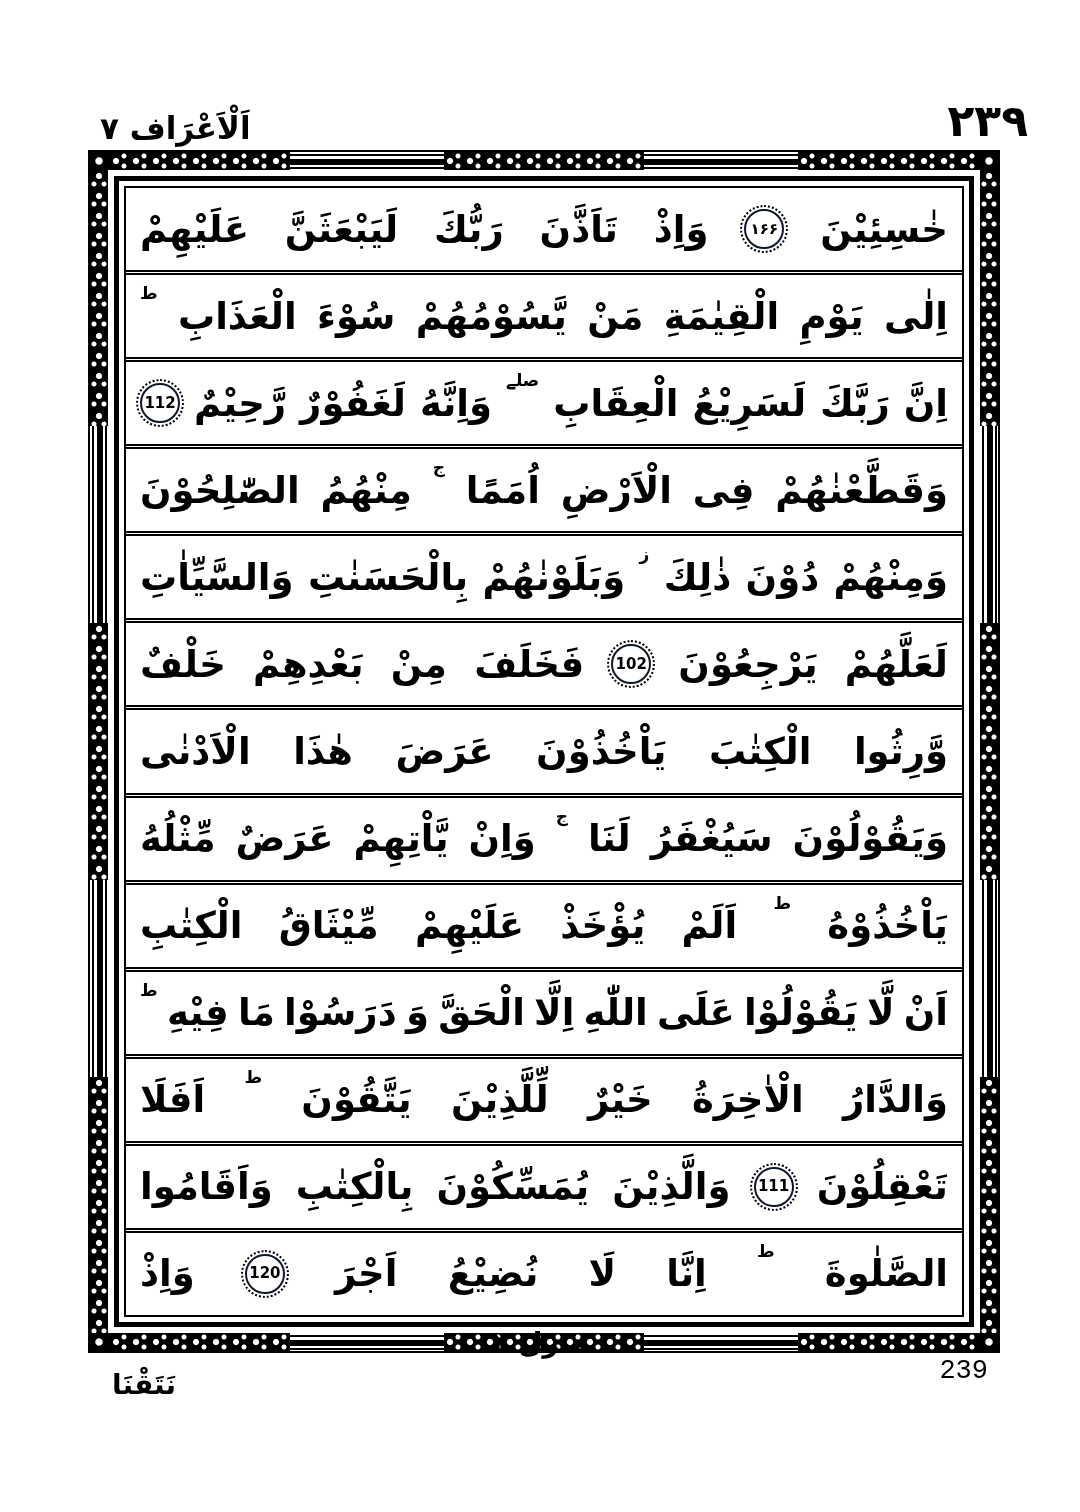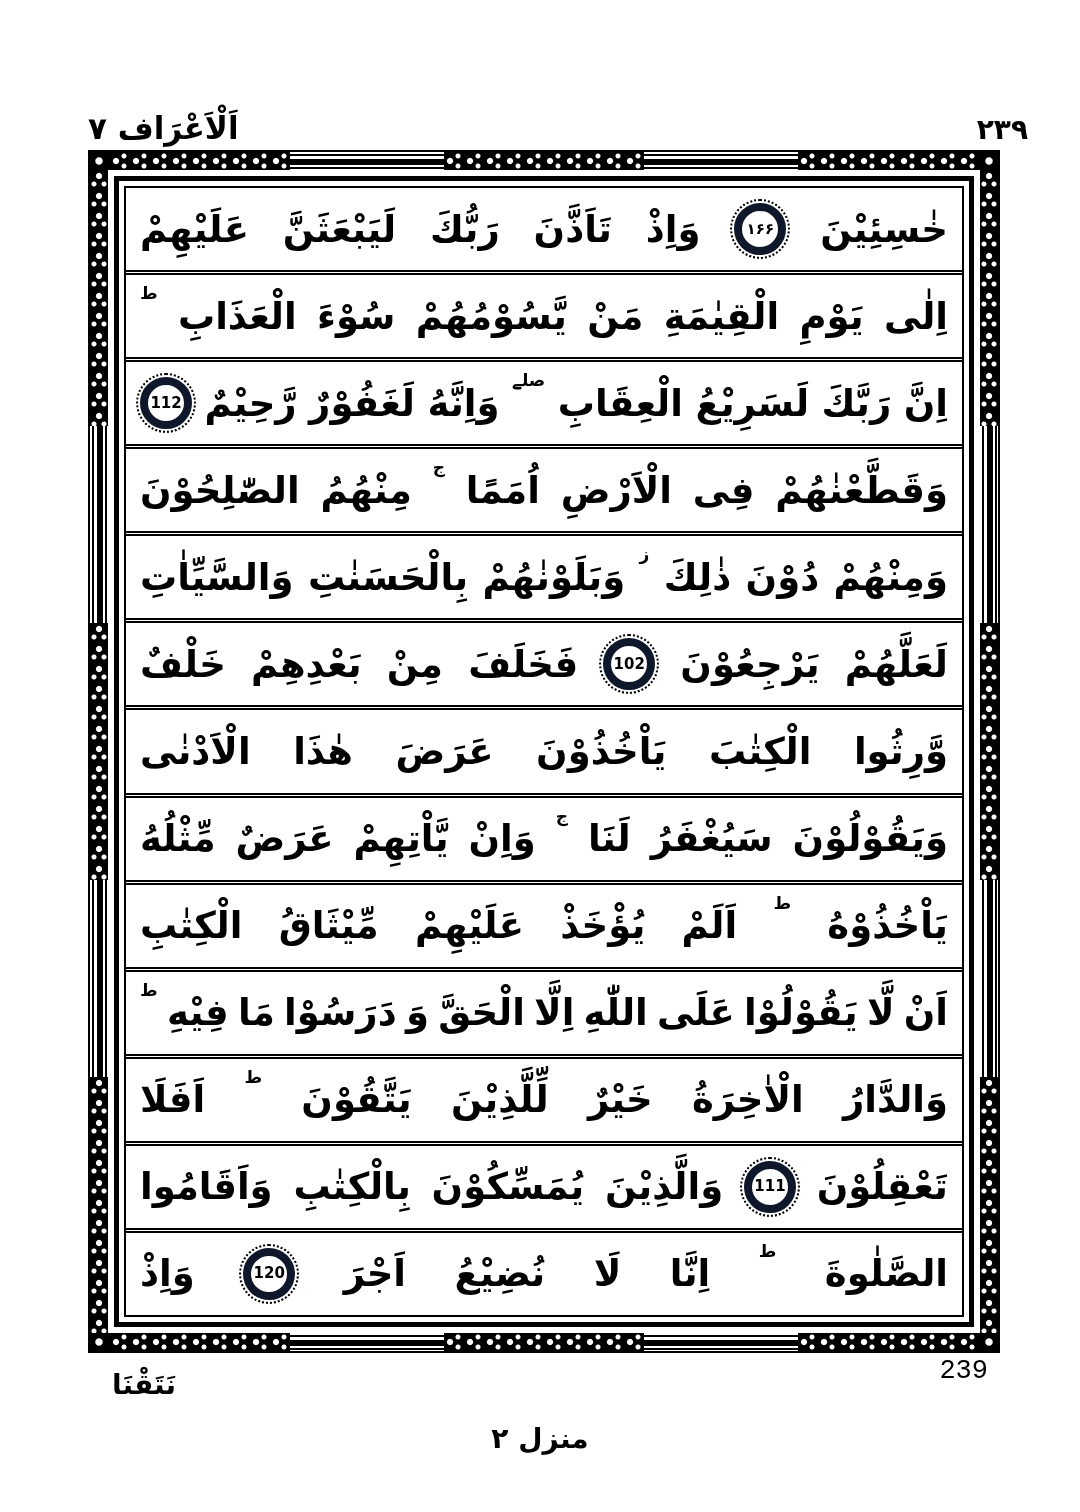--- a/index.html
+++ b/index.html
@@ -4,22 +4,22 @@
 <style>
   html,body{margin:0;padding:0;}
   body{
     width:1080px;height:1512px;background:#ffffff;position:relative;
     font-family:"DejaVu Sans",sans-serif;color:#000;overflow:hidden;
   }
   
   .header{position:absolute;top:84px;left:88px;width:912px;height:62px;
     display:flex;align-items:flex-end;justify-content:space-between;direction:rtl;}
   .hdr-right{font-size:33px;font-weight:bold;}
-  .hdr-center{font-size:28px;font-weight:bold;transform:translateX(28px);}
-  .hdr-left{font-size:31px;font-weight:bold;}
+  .hdr-center{font-size:44px;font-weight:bold;transform:translateX(28px);}
+  .hdr-left{font-size:31px;font-weight:bold;margin-left:12px;}
   
   .frame{position:absolute;left:88px;top:150px;width:912px;height:1203px;
     border:2px solid #000;box-sizing:border-box;}
   .band-top,.band-bottom{position:absolute;left:0;right:0;height:18px;display:flex;}
   .band-top{top:0;}
   .band-bottom{bottom:0;}
   .band-left,.band-right{position:absolute;top:18px;bottom:18px;width:18px;display:flex;flex-direction:column;}
   .band-left{left:0;}
   .band-right{right:0;}
   .orn-h{flex:1.3;background-color:#000;
@@ -46,27 +46,27 @@
     border:5px solid #000;box-sizing:border-box;padding:5px;}
   .textbox{border:2px solid #000;box-sizing:border-box;height:100%;
     display:flex;flex-direction:column;background:#fff;}
   
   .line{flex:1;display:flex;direction:rtl;align-items:center;
     justify-content:space-between;padding:0 14px;
     border-bottom:5px double #000;font-weight:bold;font-size:37px;line-height:1;}
   .line:last-child{border-bottom:none;}
   .word{white-space:nowrap;}
   .verse-marker{display:inline-flex;align-items:center;justify-content:center;
-    width:36px;height:36px;border:8px solid #0f172a;border-radius:50%;
+    width:36px;height:36px;border:2px solid #0f172a;border-radius:50%;
     outline:2px dotted #000;outline-offset:2px;
     font-size:15px;font-weight:bold;flex:0 0 auto;}
   .stop-mark{font-size:17px;font-weight:bold;align-self:flex-start;
     margin-top:10px;flex:0 0 auto;}
   
-  .footer-center{position:absolute;top:1422px;left:0;width:1080px;text-align:center;
+  .footer-center{position:absolute;top:1326px;left:0;width:1080px;text-align:center;
     font-size:28px;font-weight:bold;direction:rtl;}
   .catchword{position:absolute;top:1368px;left:112px;font-size:28px;font-weight:bold;direction:rtl;}
   .page-num-latin{position:absolute;top:1356px;right:92px;font-size:27px;
     font-family:Liberation Mono, monospace;}
 </style>
 </head>
 <body>
 
 <div class="header">
   <span class="hdr-center">۲۳۹</span>

